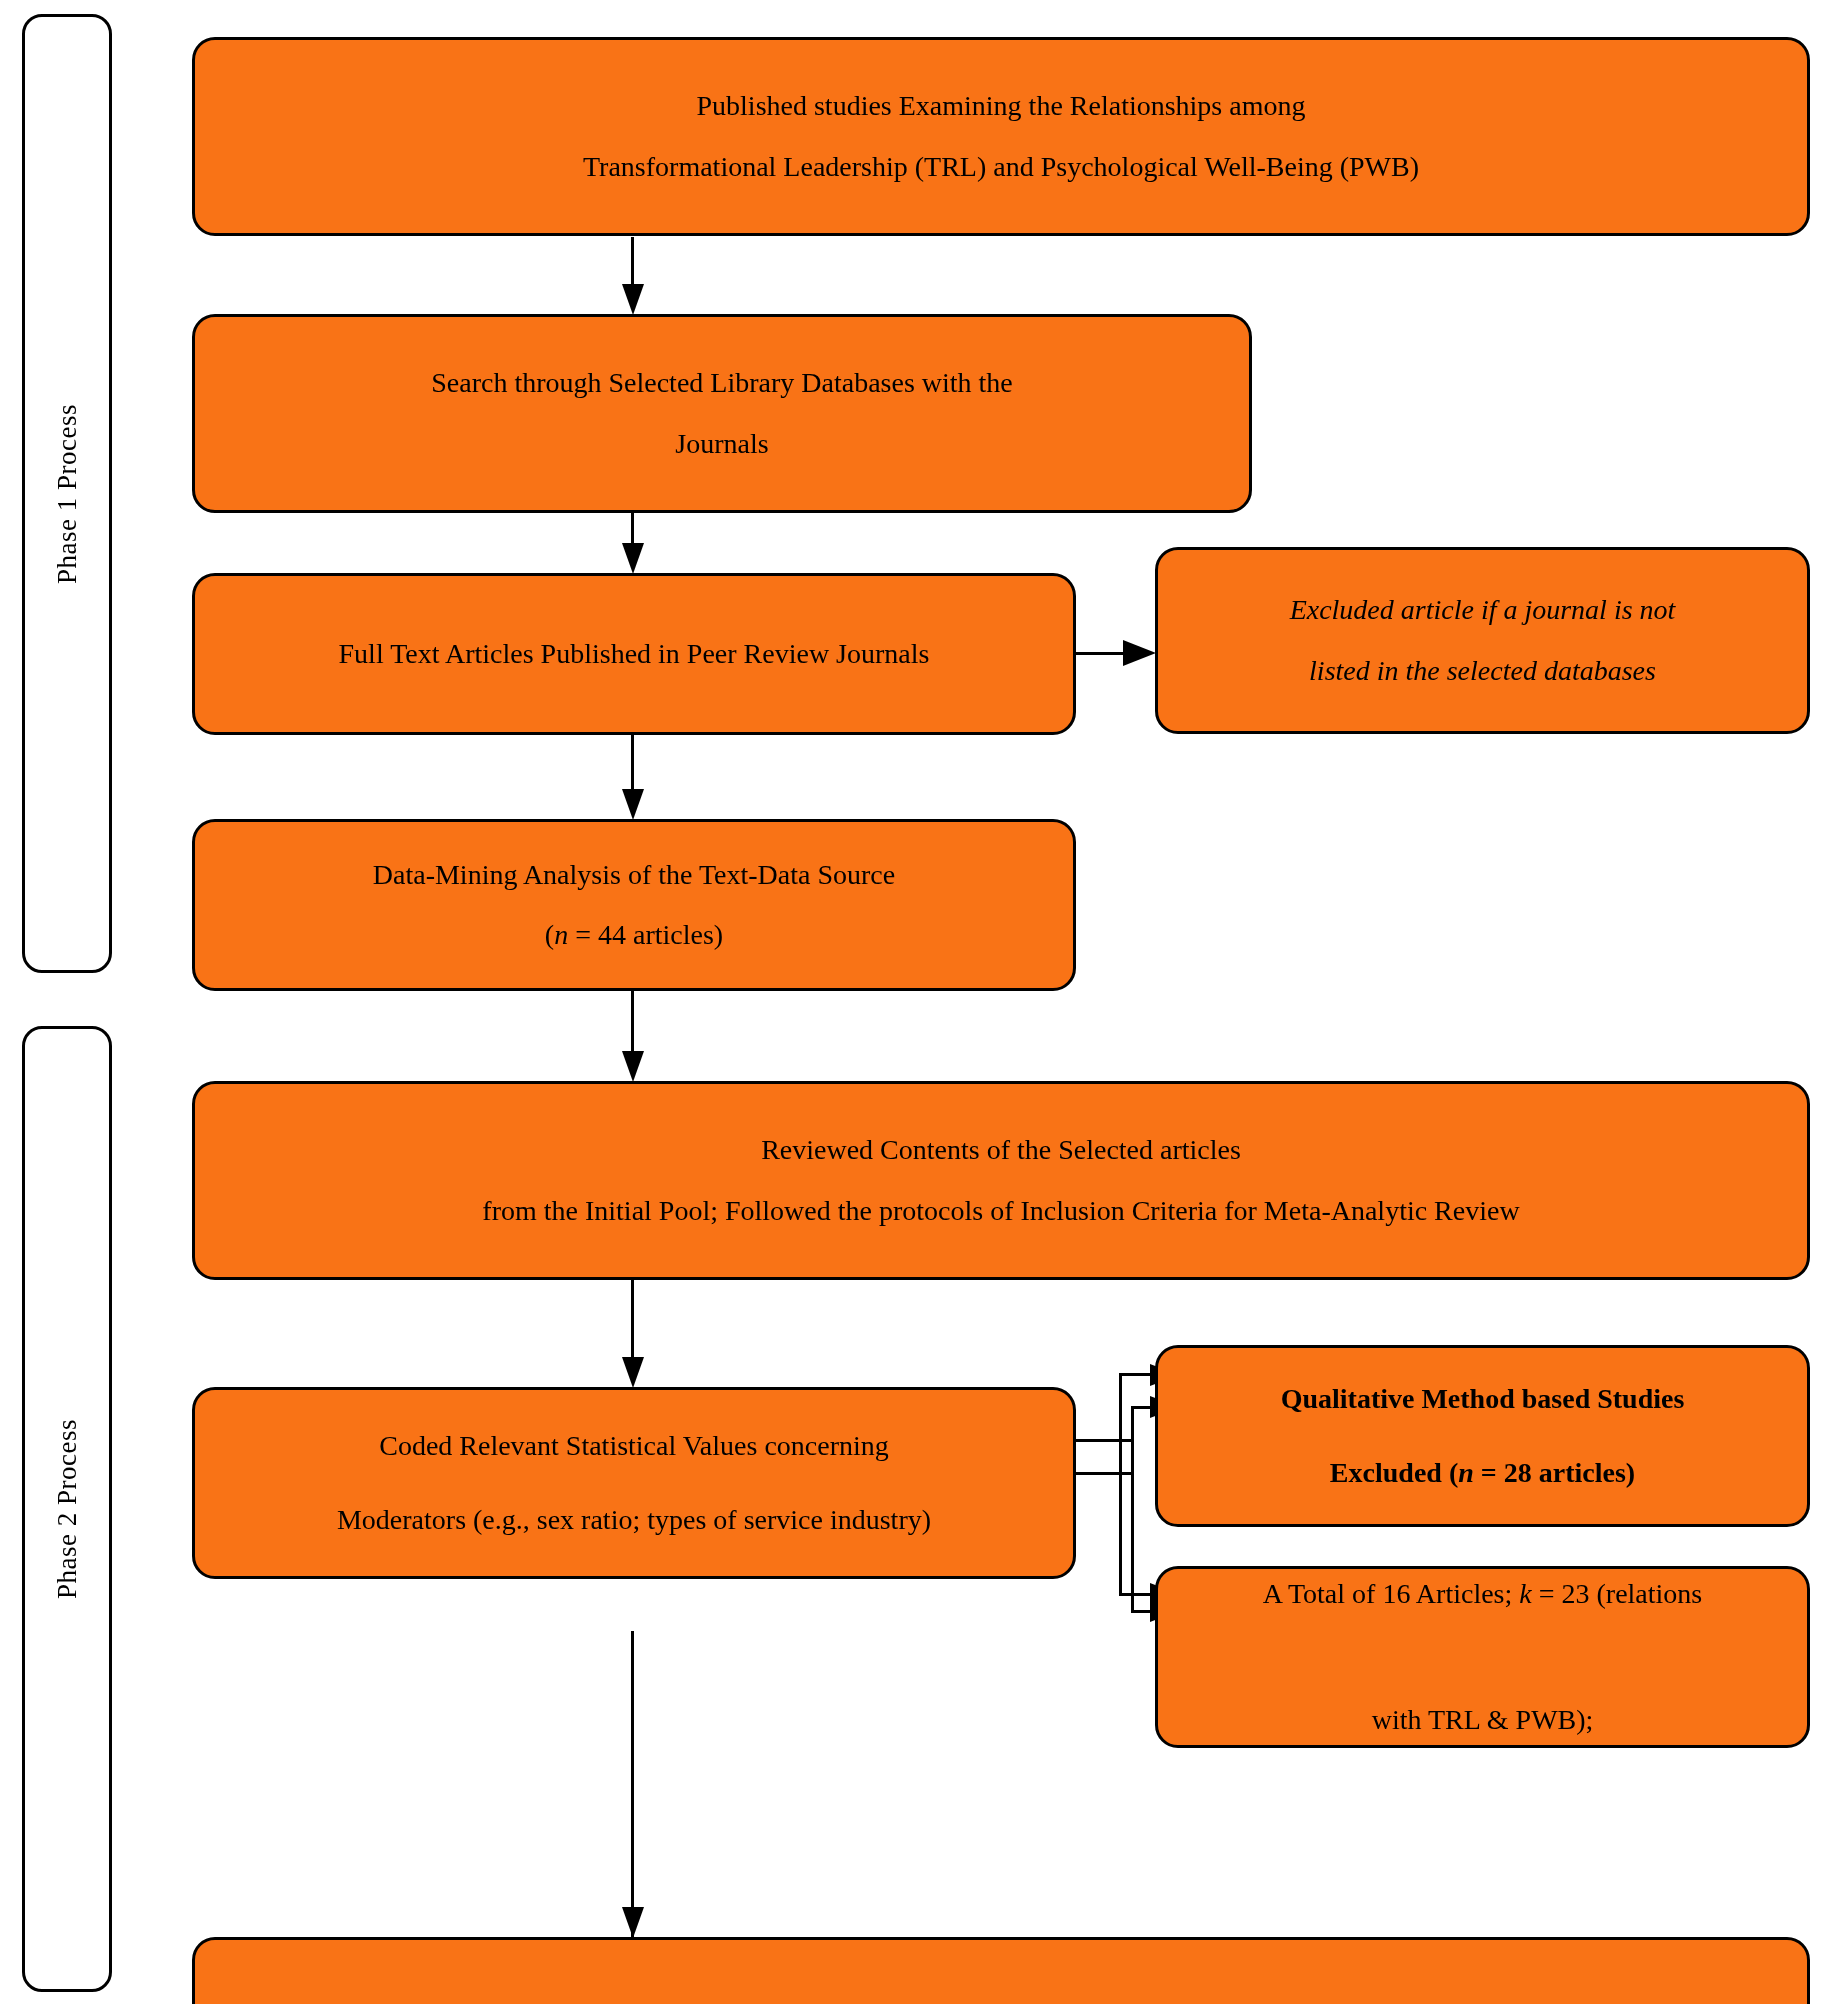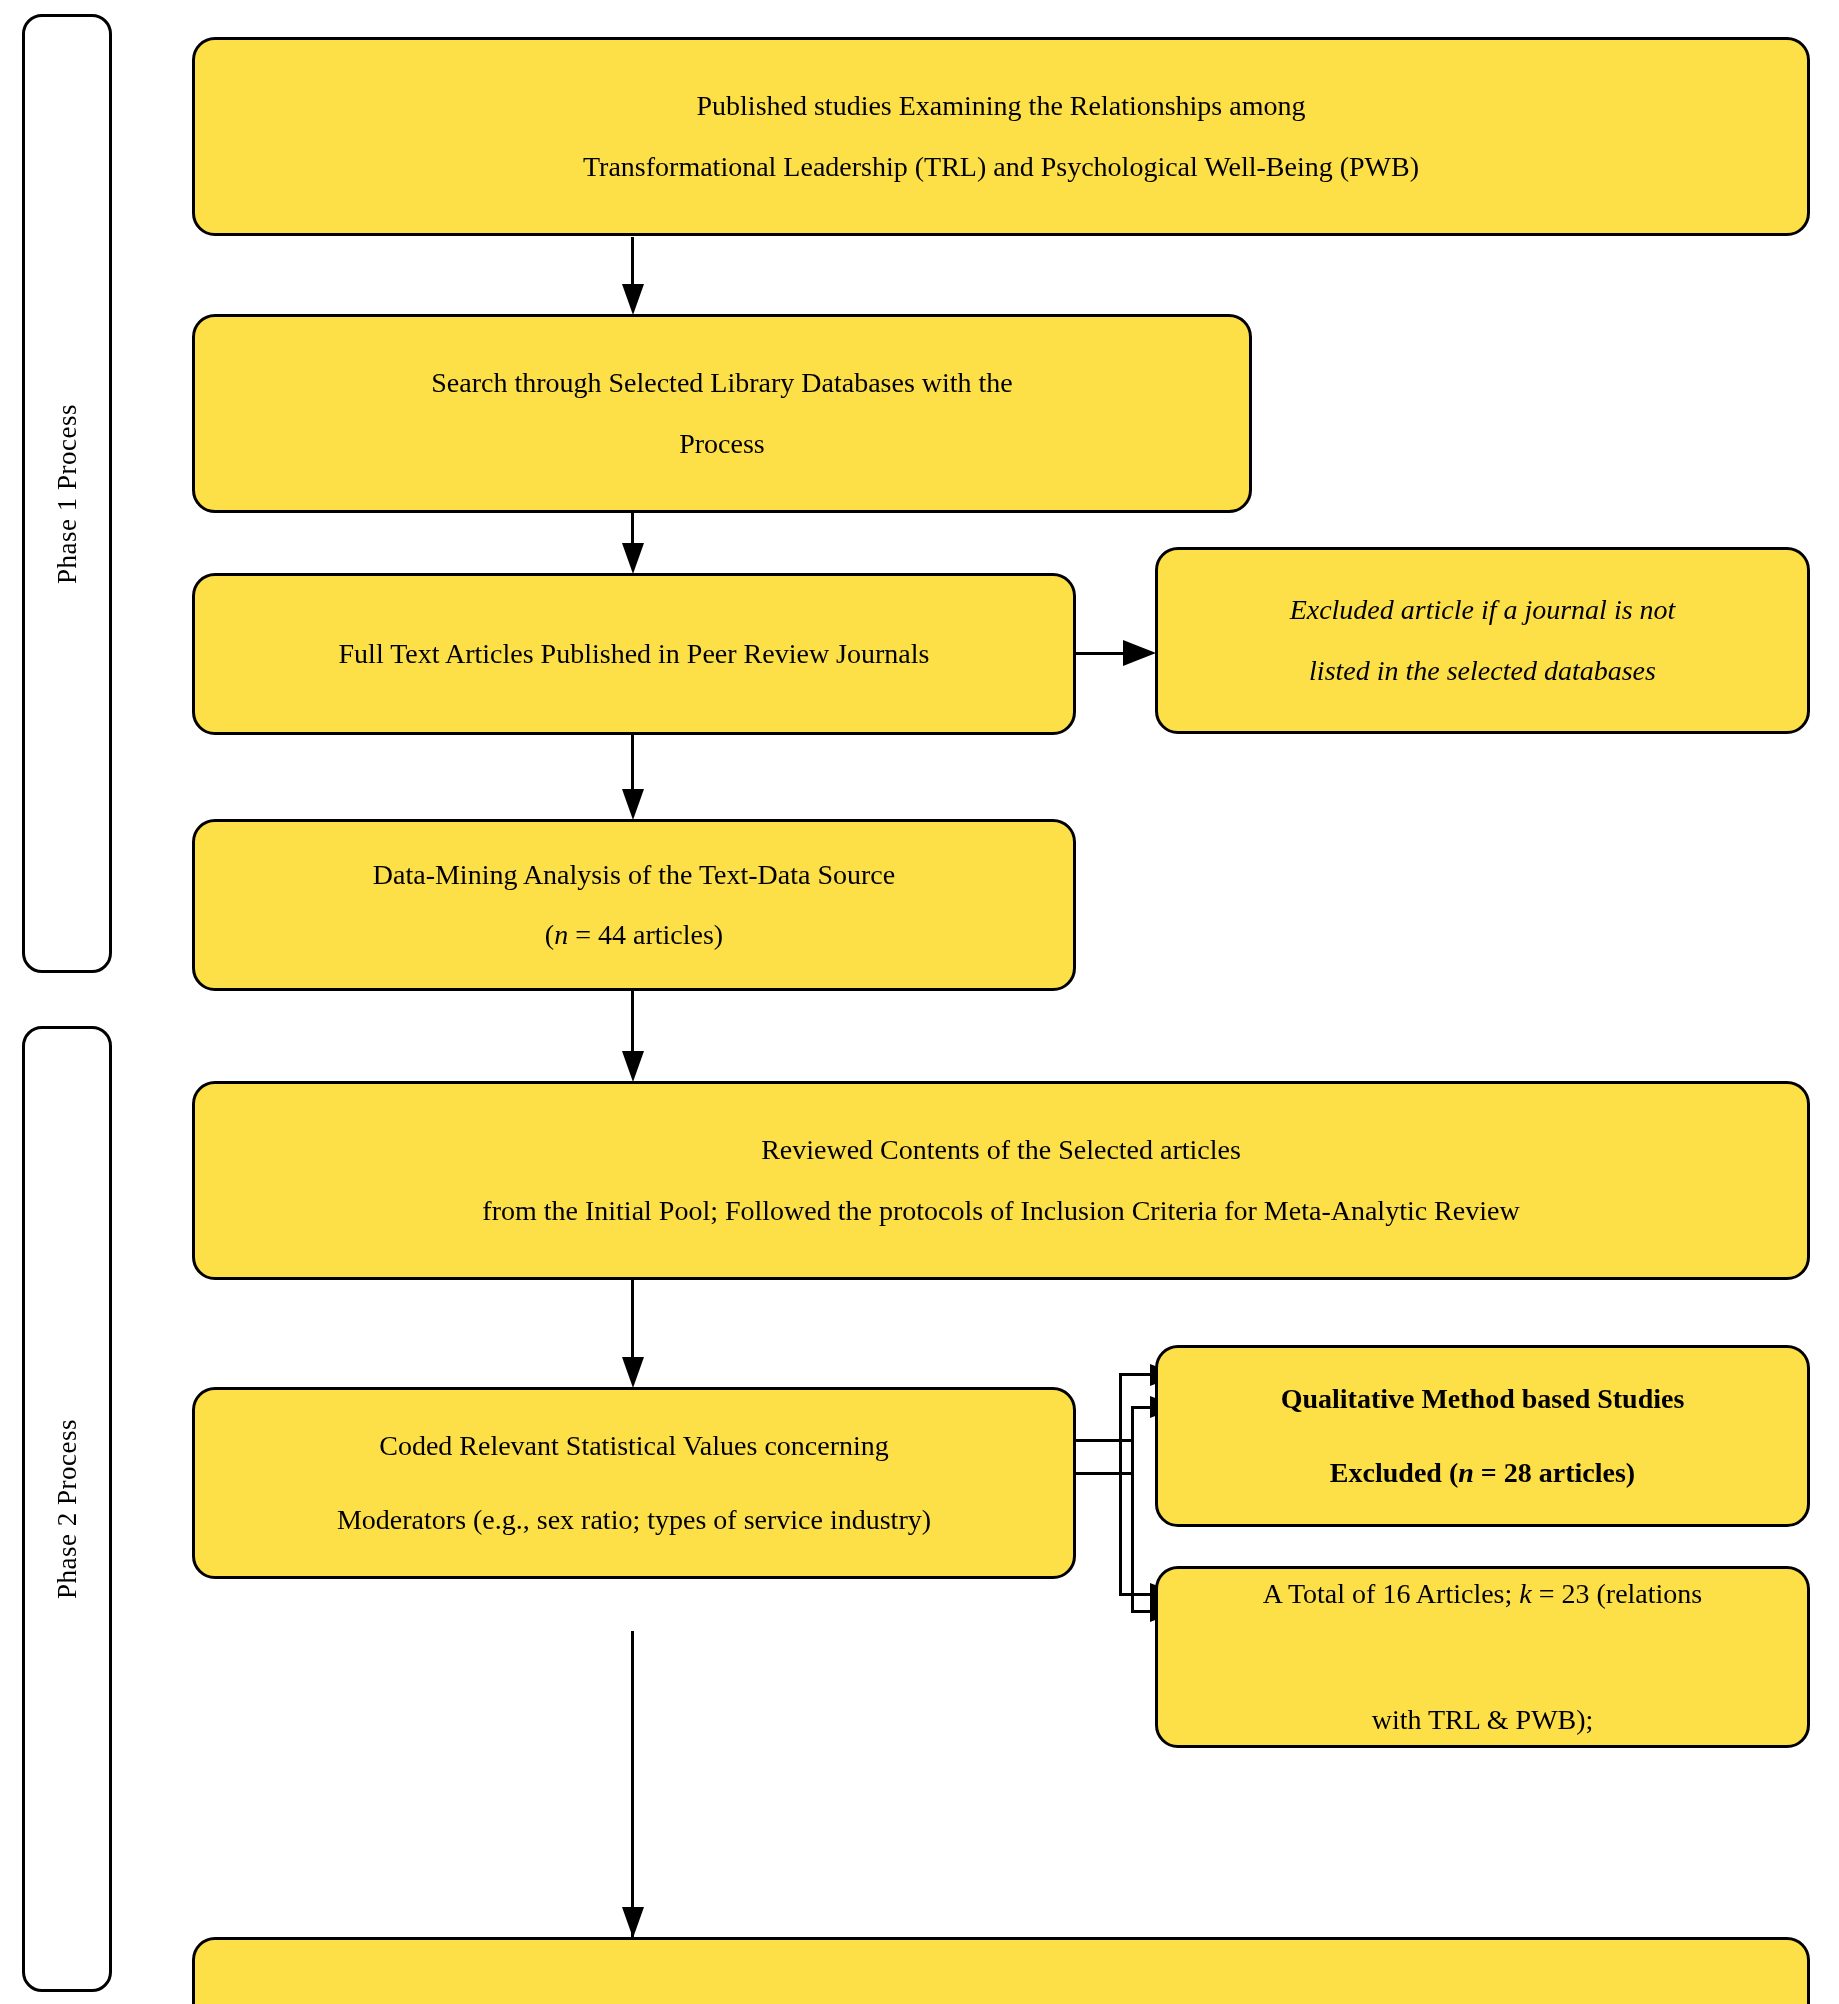--- a/index.html
+++ b/index.html
@@ -36,21 +36,21 @@
     letter-spacing: 0.5px;
     line-height: 1;
   }
 
   
   .node {
     position: absolute;
     box-sizing: border-box;
     border: 3.5px solid #000;
     border-radius: 23px;
-    background: #fde047;
+    background: #f97316;
     display: flex;
     flex-direction: column;
     align-items: center;
     justify-content: center;
     text-align: center;
     padding: 9px 17px;
   }
   .node .line {
     font-size: 28px;
     line-height: 1.15;
@@ -115,21 +115,21 @@
   <div class="node" style="left:192px; top:37px; width:1618px; height:199px;">
     <div class="line">Published studies Examining the Relationships among</div>
     <div class="line">Transformational Leadership (TRL) and Psychological Well-Being (PWB)</div>
   </div>
 
   <div class="vline" style="left:631px; top:237px; width:2.5px; height:57px;"></div>
   <div class="arrow-down" style="left:622px; top:284px;"></div>
 
   <div class="node" style="left:192px; top:314px; width:1060px; height:199px;">
     <div class="line">Search through Selected Library Databases with the</div>
-    <div class="line">Process</div>
+    <div class="line">Journals</div>
   </div>
 
   <div class="vline" style="left:631px; top:513px; width:2.5px; height:40px;"></div>
   <div class="arrow-down" style="left:622px; top:543px;"></div>
 
   <div class="node" style="left:192px; top:573px; width:884px; height:162px;">
     <div class="line">Full Text Articles Published in Peer Review Journals</div>
   </div>
 
   <div class="hline" style="left:1076px; top:652px; width:65px; height:2.5px;"></div>

